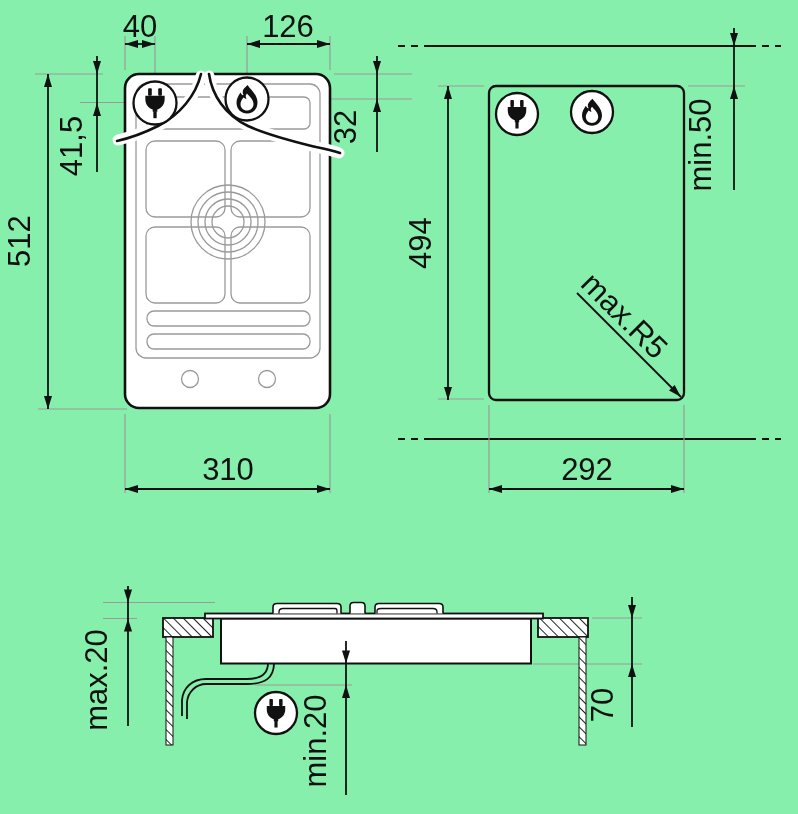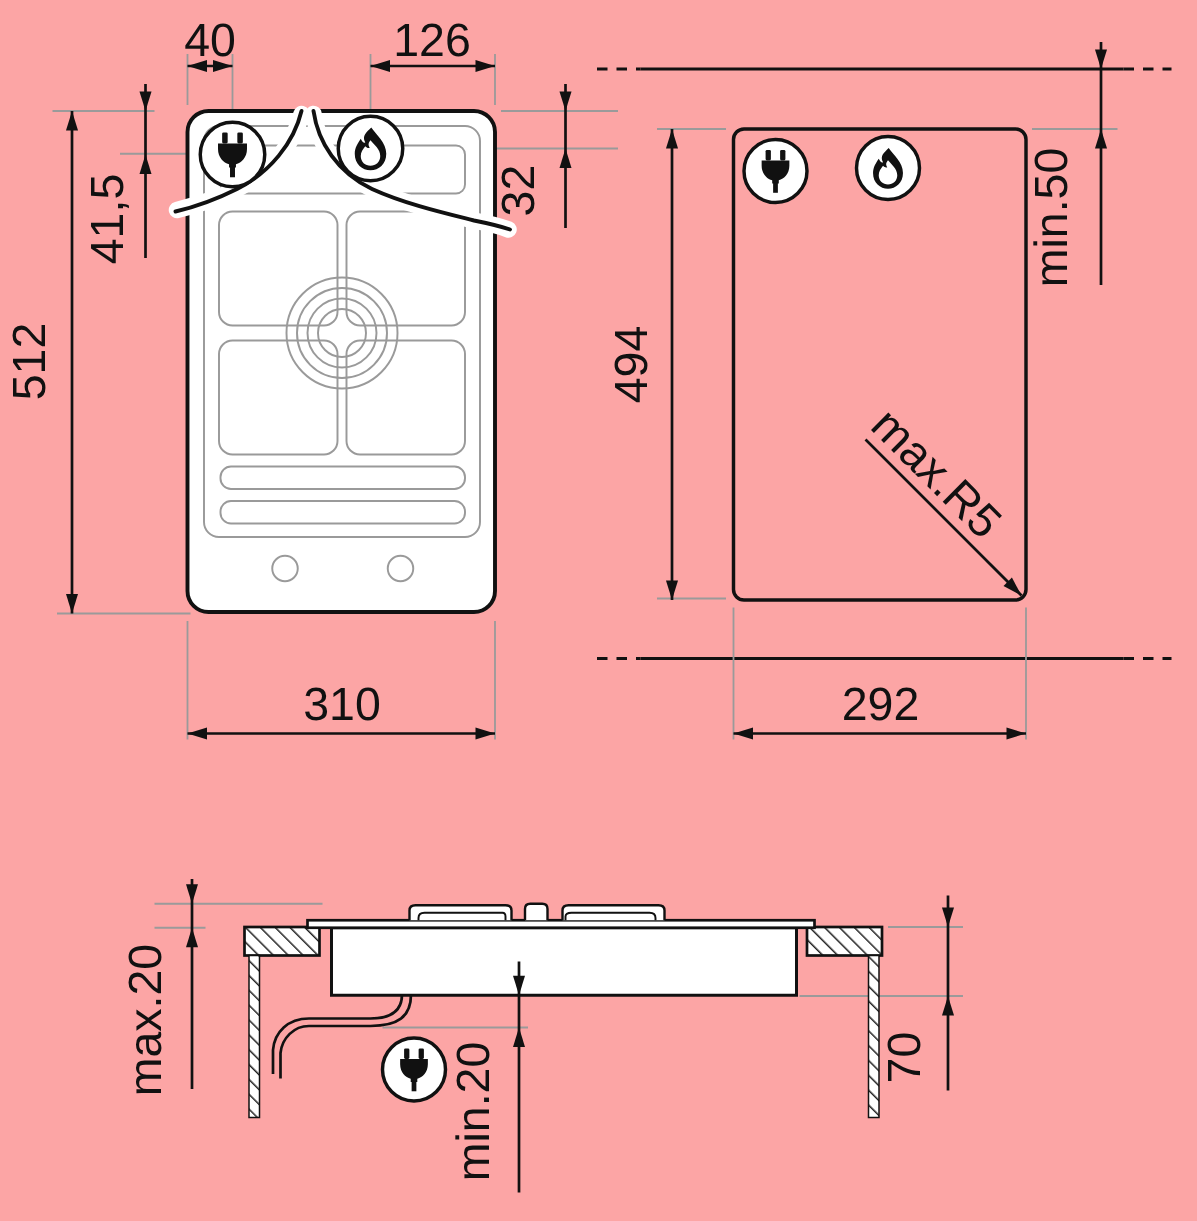--- a/index.html
+++ b/index.html
@@ -1,16 +1,16 @@
 <!DOCTYPE html>
 <html><head>
 <meta charset="utf-8">
 <style>
   html,body{margin:0;padding:0;background:#fff;}
-  .stage{position:relative;width:798px;height:814px;background:#fca5a5;overflow:hidden;}
+  .stage{position:relative;width:798px;height:814px;background:#86efac;overflow:hidden;}
   svg{display:block;}
   text{font-family:"Liberation Sans","DejaVu Sans",sans-serif;font-size:31px;fill:#111;}
   .ext{stroke:#9a9a9a;stroke-width:1.2;fill:none;}
   .dimline{stroke:#111;stroke-width:1.8;fill:none;}
   .arrow{fill:#111;stroke:none;}
   .obj{stroke:#111;fill:#fff;}
   .obj-n{stroke:#111;fill:none;}
   .detail{stroke:#9a9a9a;stroke-width:1.3;fill:none;}
   .icon-circle{fill:#fff;stroke:#111;stroke-width:2.3;}
   .glyph{fill:#111;stroke:none;}

